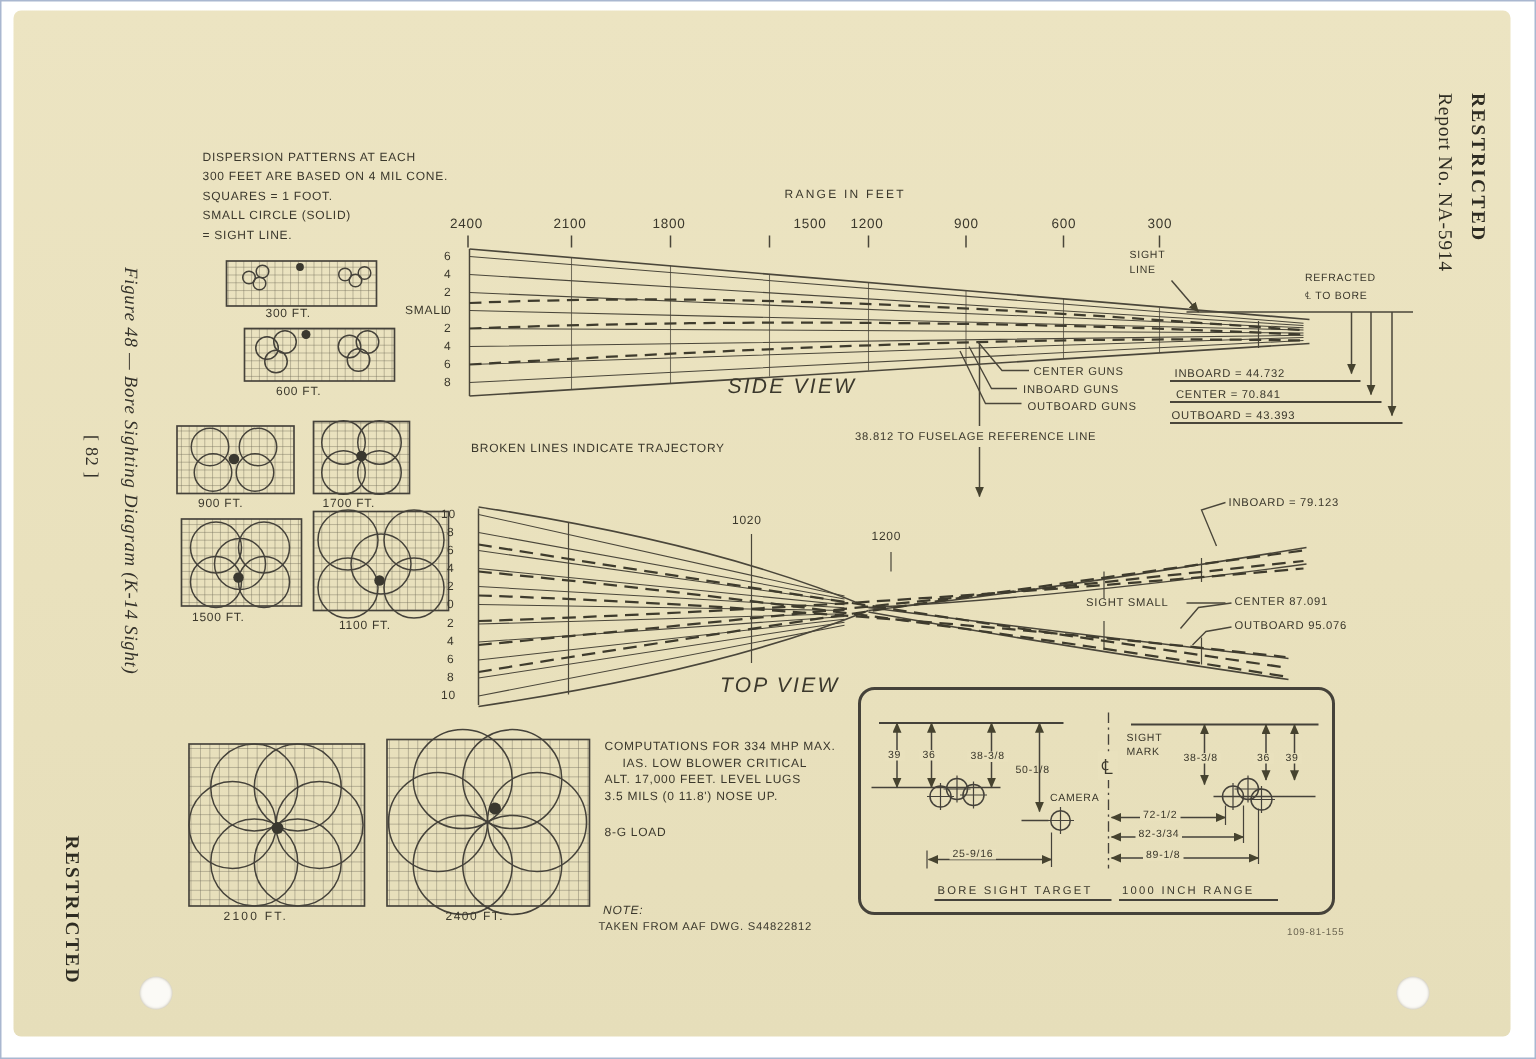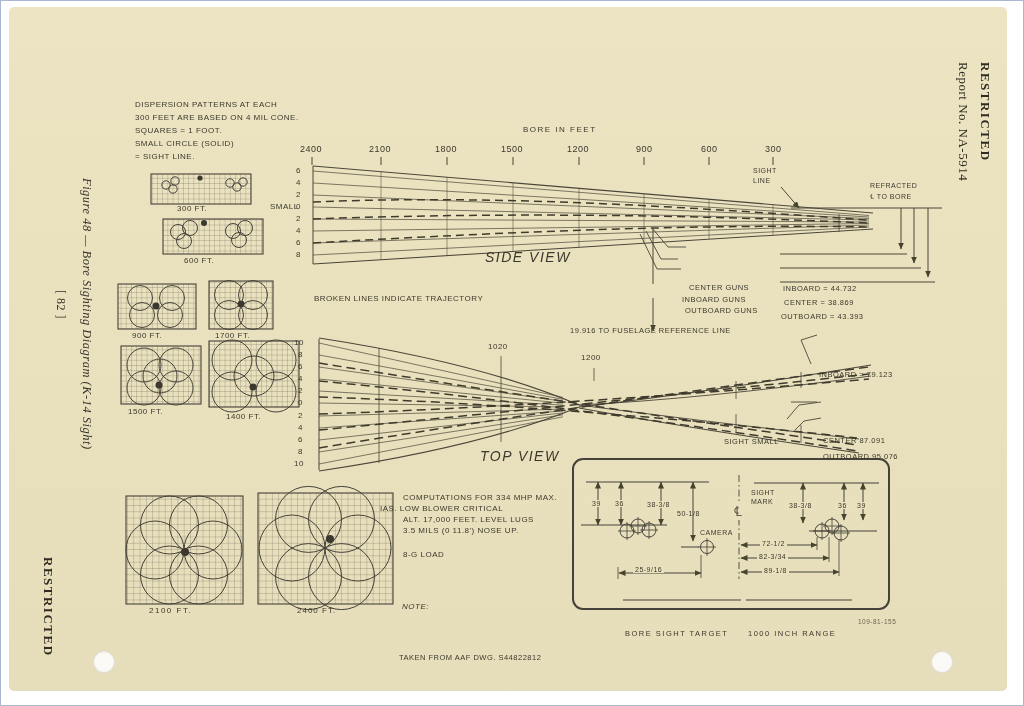--- a/index.html
+++ b/index.html
@@ -4,21 +4,21 @@
 <style>
   html,body{margin:0;padding:0;background:#ffffff;}
   #page{position:relative;width:1024px;height:706px;background:#ffffff;overflow:hidden;
         border:1px solid #a9b7d0;box-sizing:border-box;
         font-family:"Liberation Sans",sans-serif;}
   #paper{position:absolute;left:8px;top:6px;width:998px;height:684px;
          background:linear-gradient(180deg,#ece4c2 0%,#e9e1bd 55%,#e6deba 100%);
          border-radius:5px;}
   svg{position:absolute;left:0;top:0;}
   .t{position:absolute;white-space:nowrap;color:#3b382c;letter-spacing:.5px;}
-  .t65{font-size:6.5px;} .t7{font-size:7px;} .t75{font-size:7.5px;margin-top:40px;}
+  .t65{font-size:6.5px;} .t7{font-size:7px;} .t75{font-size:7.5px;}
   .t8{font-size:8px;} .t9{font-size:9px;} .t10{font-size:14px;}
   .it{font-style:italic;}
   .bold{font-weight:bold;}
   .mask{background:#e9e1bd;padding:0 2px;}
   .ser{font-family:"Liberation Serif",serif;}
   .rot{transform:rotate(90deg);transform-origin:top left;}
   .hole{position:absolute;width:22px;height:22px;border-radius:50%;
         background:#fbfaf6;box-shadow:0 0 2px rgba(120,110,80,.55) inset;}
 </style>
 </head>
@@ -236,25 +236,25 @@
       </g>
     </g>
   </svg>
 
   <div class="t t8" style="left:134px;top:99px">DISPERSION PATTERNS AT EACH</div>
   <div class="t t8" style="left:134px;top:112px">300 FEET ARE BASED ON 4 MIL CONE.</div>
   <div class="t t8" style="left:134px;top:125px">SQUARES = 1 FOOT.</div>
   <div class="t t8" style="left:134px;top:138px">SMALL CIRCLE (SOLID)</div>
   <div class="t t8" style="left:134px;top:151px">= SIGHT LINE.</div>
 
-  <div class="t t8" style="left:522px;top:124px;letter-spacing:1.5px">BORE IN FEET</div>
+  <div class="t t8" style="left:522px;top:124px;letter-spacing:1.5px">RANGE IN FEET</div>
   <div class="t t9" style="left:299px;top:143px">2400</div>
   <div class="t t9" style="left:368px;top:143px">2100</div>
   <div class="t t9" style="left:434px;top:143px">1800</div>
-  <div class="t t9" style="left:500px;top:143px">1500</div>
+  <div class="t t9" style="left:528px;top:143px">1500</div>
   <div class="t t9" style="left:566px;top:143px">1200</div>
   <div class="t t9" style="left:635px;top:143px">900</div>
   <div class="t t9" style="left:700px;top:143px">600</div>
   <div class="t t9" style="left:764px;top:143px">300</div>
 
   <div class="t t8" style="left:269px;top:201px">SMALL</div>
   <div class="t t8" style="left:295px;top:165px">6</div>
   <div class="t t8" style="left:295px;top:177px">4</div>
   <div class="t t8" style="left:295px;top:189px">2</div>
   <div class="t t8" style="left:295px;top:201px">0</div>
@@ -264,24 +264,24 @@
   <div class="t t8" style="left:295px;top:249px">8</div>
 
   <div class="t t7" style="left:752px;top:166px">SIGHT</div>
   <div class="t t7" style="left:752px;top:176px">LINE</div>
   <div class="t t7" style="left:869px;top:181px">REFRACTED</div>
   <div class="t t7" style="left:869px;top:191px">℄ TO BORE</div>
   <div class="t t75" style="left:688px;top:242px">CENTER GUNS</div>
   <div class="t t75" style="left:681px;top:254px">INBOARD GUNS</div>
   <div class="t t75" style="left:684px;top:265px">OUTBOARD GUNS</div>
   <div class="t t75" style="left:782px;top:243px">INBOARD = 44.732</div>
-  <div class="t t75" style="left:783px;top:257px">CENTER = 38.869</div>
+  <div class="t t75" style="left:783px;top:257px">CENTER = 70.841</div>
   <div class="t t75" style="left:780px;top:271px">OUTBOARD = 43.393</div>
   <div class="t t10 it" style="left:484px;top:248px;letter-spacing:1.5px">SIDE VIEW</div>
-  <div class="t t75" style="left:569px;top:285px">19.916 TO FUSELAGE REFERENCE LINE</div>
+  <div class="t t75" style="left:569px;top:285px">38.812 TO FUSELAGE REFERENCE LINE</div>
   <div class="t t8" style="left:313px;top:293px">BROKEN LINES INDICATE TRAJECTORY</div>
 
   <div class="t t8" style="left:293px;top:337px">10</div>
   <div class="t t8" style="left:297px;top:349px">8</div>
   <div class="t t8" style="left:297px;top:361px">6</div>
   <div class="t t8" style="left:297px;top:373px">4</div>
   <div class="t t8" style="left:297px;top:385px">2</div>
   <div class="t t8" style="left:297px;top:397px">0</div>
   <div class="t t8" style="left:297px;top:410px">2</div>
   <div class="t t8" style="left:297px;top:422px">4</div>
@@ -295,26 +295,26 @@
   <div class="t t75" style="left:723px;top:396px">SIGHT SMALL</div>
   <div class="t t75" style="left:822px;top:395px">CENTER 87.091</div>
   <div class="t t75" style="left:822px;top:411px">OUTBOARD 95.076</div>
   <div class="t t10 it" style="left:479px;top:447px;letter-spacing:1.5px">TOP VIEW</div>
 
   <div class="t t8" style="left:176px;top:203px">300 FT.</div>
   <div class="t t8" style="left:183px;top:255px">600 FT.</div>
   <div class="t t8" style="left:131px;top:330px">900 FT.</div>
   <div class="t t8" style="left:214px;top:330px">1700 FT.</div>
   <div class="t t8" style="left:127px;top:406px">1500 FT.</div>
-  <div class="t t8" style="left:225px;top:411px">1400 FT.</div>
+  <div class="t t8" style="left:225px;top:411px">1100 FT.</div>
   <div class="t t8" style="left:148px;top:605px;letter-spacing:1.5px">2100 FT.</div>
   <div class="t t8" style="left:296px;top:605px;letter-spacing:1px">2400 FT.</div>
 
   <div class="t t8" style="left:402px;top:492px">COMPUTATIONS FOR 334 MHP MAX.</div>
-  <div class="t t8" style="left:379px;top:503px">IAS. LOW BLOWER CRITICAL</div>
+  <div class="t t8" style="left:414px;top:503px">IAS. LOW BLOWER CRITICAL</div>
   <div class="t t8" style="left:402px;top:514px">ALT. 17,000 FEET. LEVEL LUGS</div>
   <div class="t t8" style="left:402px;top:525px">3.5 MILS (0 11.8') NOSE UP.</div>
   <div class="t t8" style="left:402px;top:549px">8-G LOAD</div>
 
   <div class="t t8 it" style="left:401px;top:601px">NOTE:</div>
   <div class="t t75" style="left:398px;top:612px">TAKEN FROM AAF DWG. S44822812</div>
 
   <div class="t t7 mask" style="left:589px;top:499px">39</div>
   <div class="t t7 mask" style="left:612px;top:499px">36</div>
   <div class="t t7 mask" style="left:644px;top:500px">38-3/8</div>

